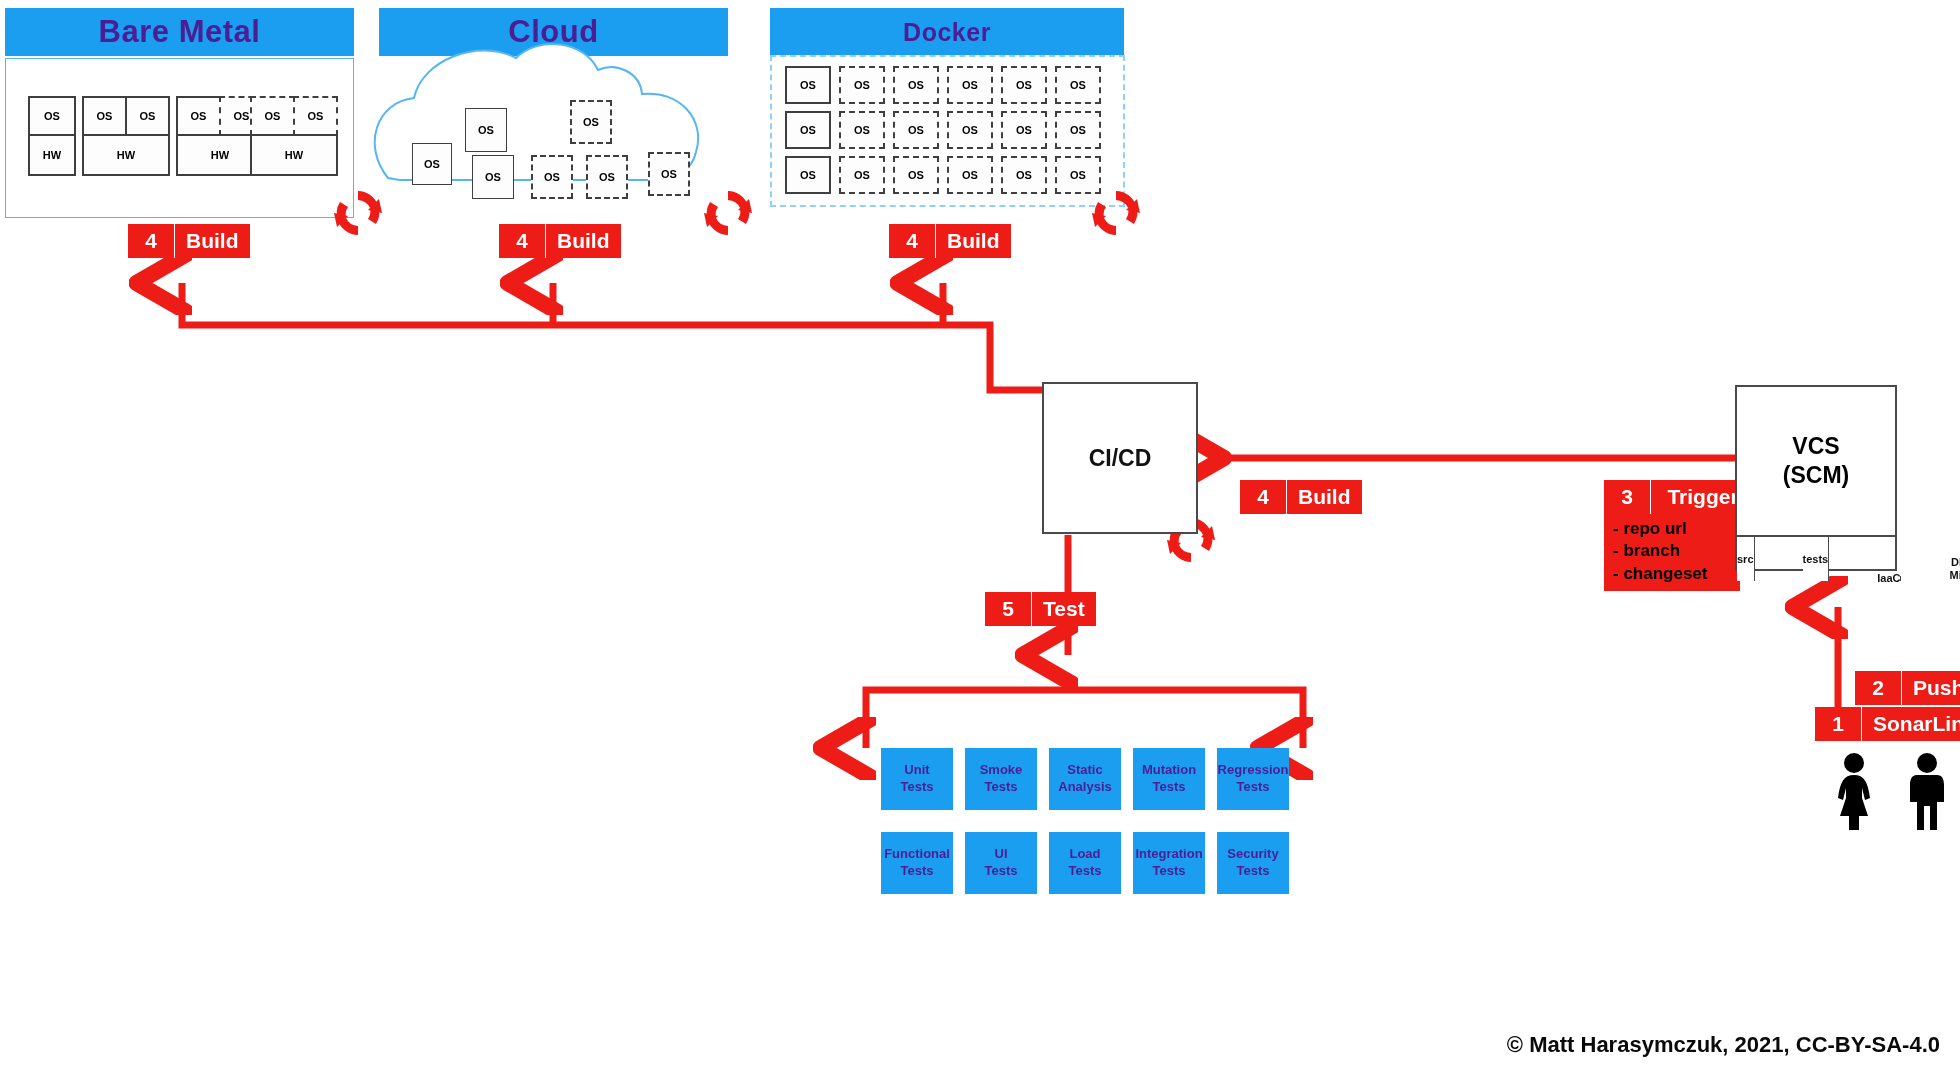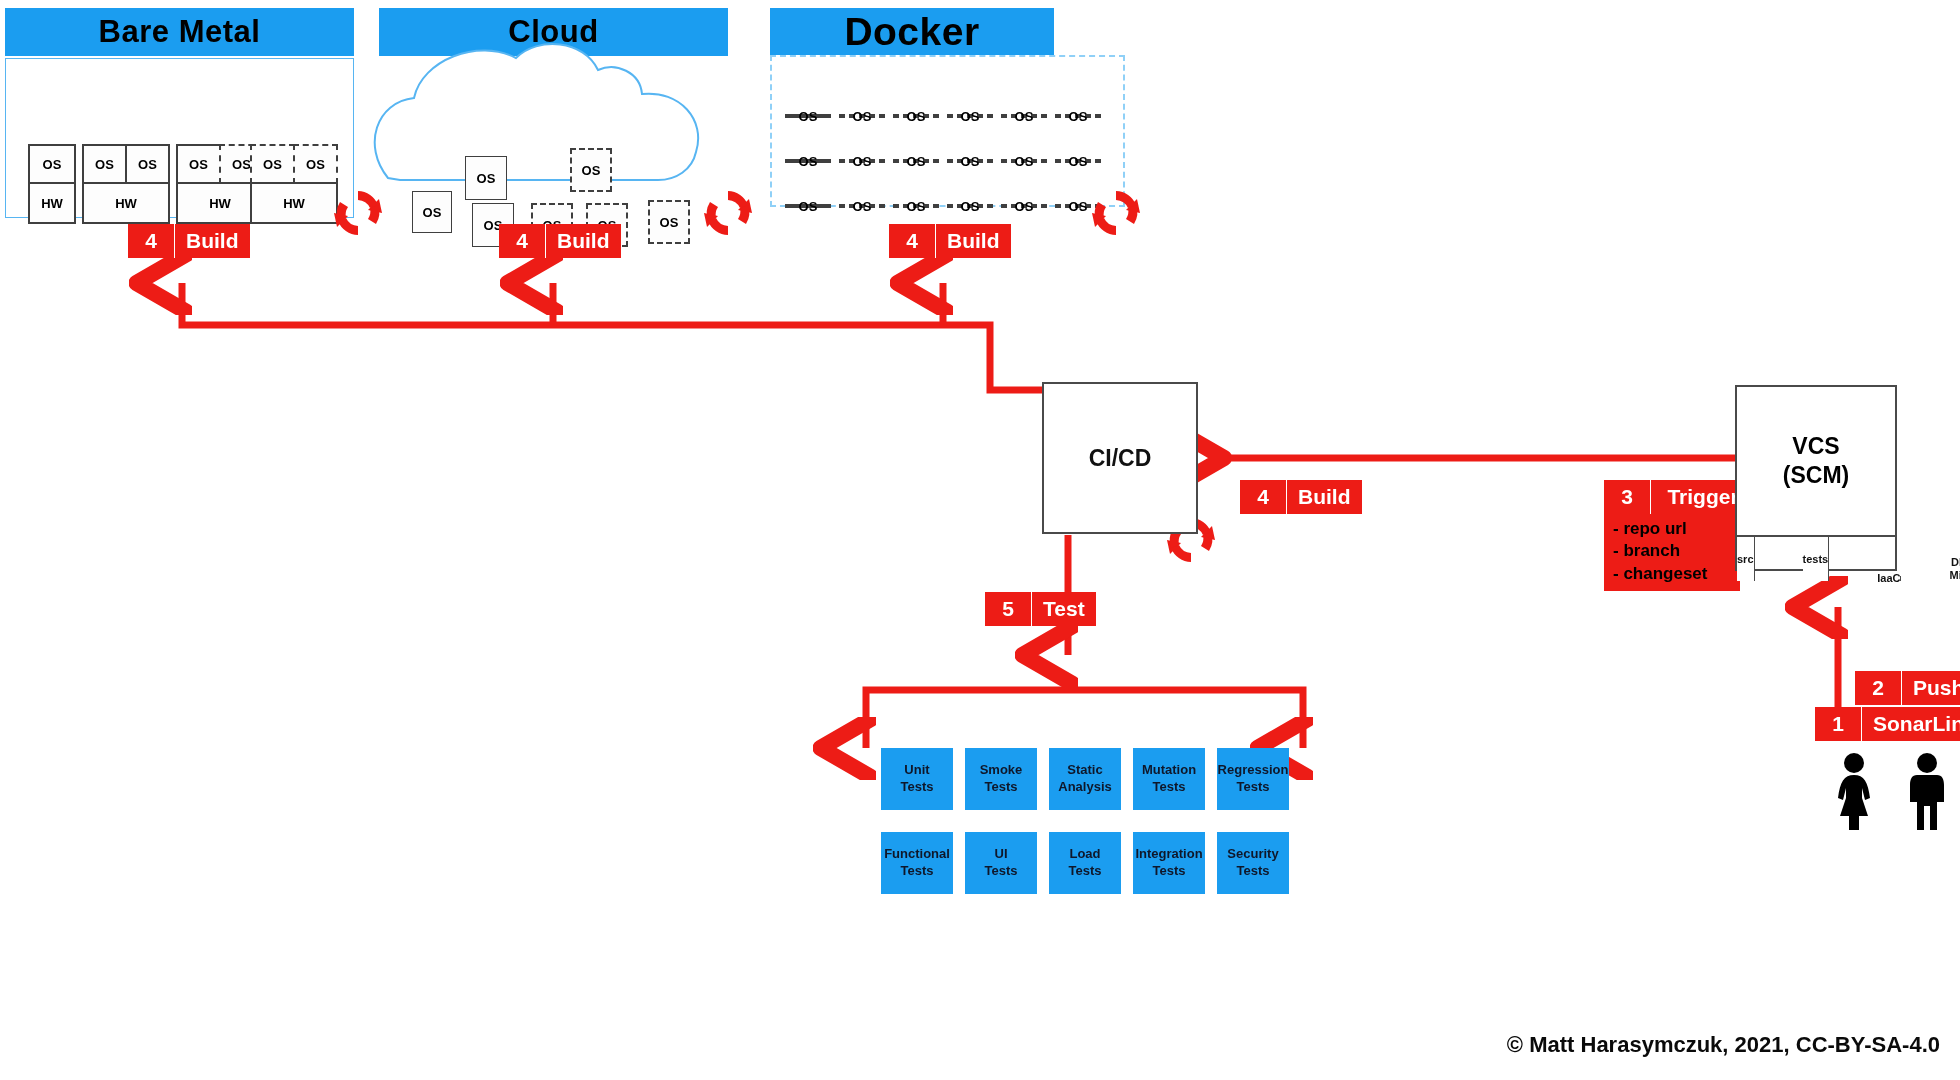--- a/index.html
+++ b/index.html
@@ -18,42 +18,41 @@
   #stage {
     position: absolute;
     left: 0; top: 0;
     width: 1960px; height: 1080px;
   }
   .abs { position: absolute; box-sizing: border-box; }
 
   
   .banner {
     background: #1b9df0;
-    color: #000000;
+    color: #4c1d95;
     font-weight: bold;
     display: flex;
     align-items: center;
     justify-content: center;
     letter-spacing: 0.5px;
   }
   .banner-bm { left: 5px;   top: 8px;  width: 349px; height: 48px; font-size: 31px; }
   .banner-cl { left: 379px; top: 8px;  width: 349px; height: 48px; font-size: 31px; }
-  .banner-dk { left: 770px; top: 8px;  width: 284px; height: 48px; font-size: 39px; }
+  .banner-dk { left: 770px; top: 8px;  width: 354px; height: 48px; font-size: 25px; }
 
   
   .bm-panel {
     left: 5px; top: 58px; width: 349px; height: 160px;
     border: 1.5px solid #57b5f2;
     background: #ffffff;
   }
   .osbox, .hwbox {
     display: flex; align-items: center; justify-content: center;
-    font-size: 13px; font-weight: bold; color: #000;
+    font-size: 11px; font-weight: bold; color: #000;
     background: #fdfdfd;
-    margin-top: 48px;
   }
   .solid  { border: 2px solid #3f3f3f; }
   .dashed { border: 2px dashed #3f3f3f; }
   .solid-thin { border: 1.6px solid #3f3f3f; }
 
   
   .cloud-svg { left: 370px; top: 40px; width: 370px; height: 170px; }
 
   
   .dk-panel {
@@ -96,21 +95,21 @@
     display: flex; align-items: center; justify-content: center;
     text-align: center; font-size: 11px; font-weight: bold; color: #111;
     border-right: 1.6px solid #4a4a4a;
     line-height: 1.15;
     background: #ffffff;
   }
   .vcs-cell:last-child { border-right: none; margin-top: 20px; }
 
   
   .testtile {
-    background: #1b9df0; color: #0f172a;
+    background: #1b9df0; color: #4c1d95;
     display: flex; align-items: center; justify-content: center;
     text-align: center; font-size: 13px; font-weight: bold;
     line-height: 1.3; white-space: pre-line;
   }
 
   
   .copyright {
     right: 20px; bottom: 22px;
     font-size: 22px; font-weight: bold; color: #0a0a0a;
     white-space: nowrap;

